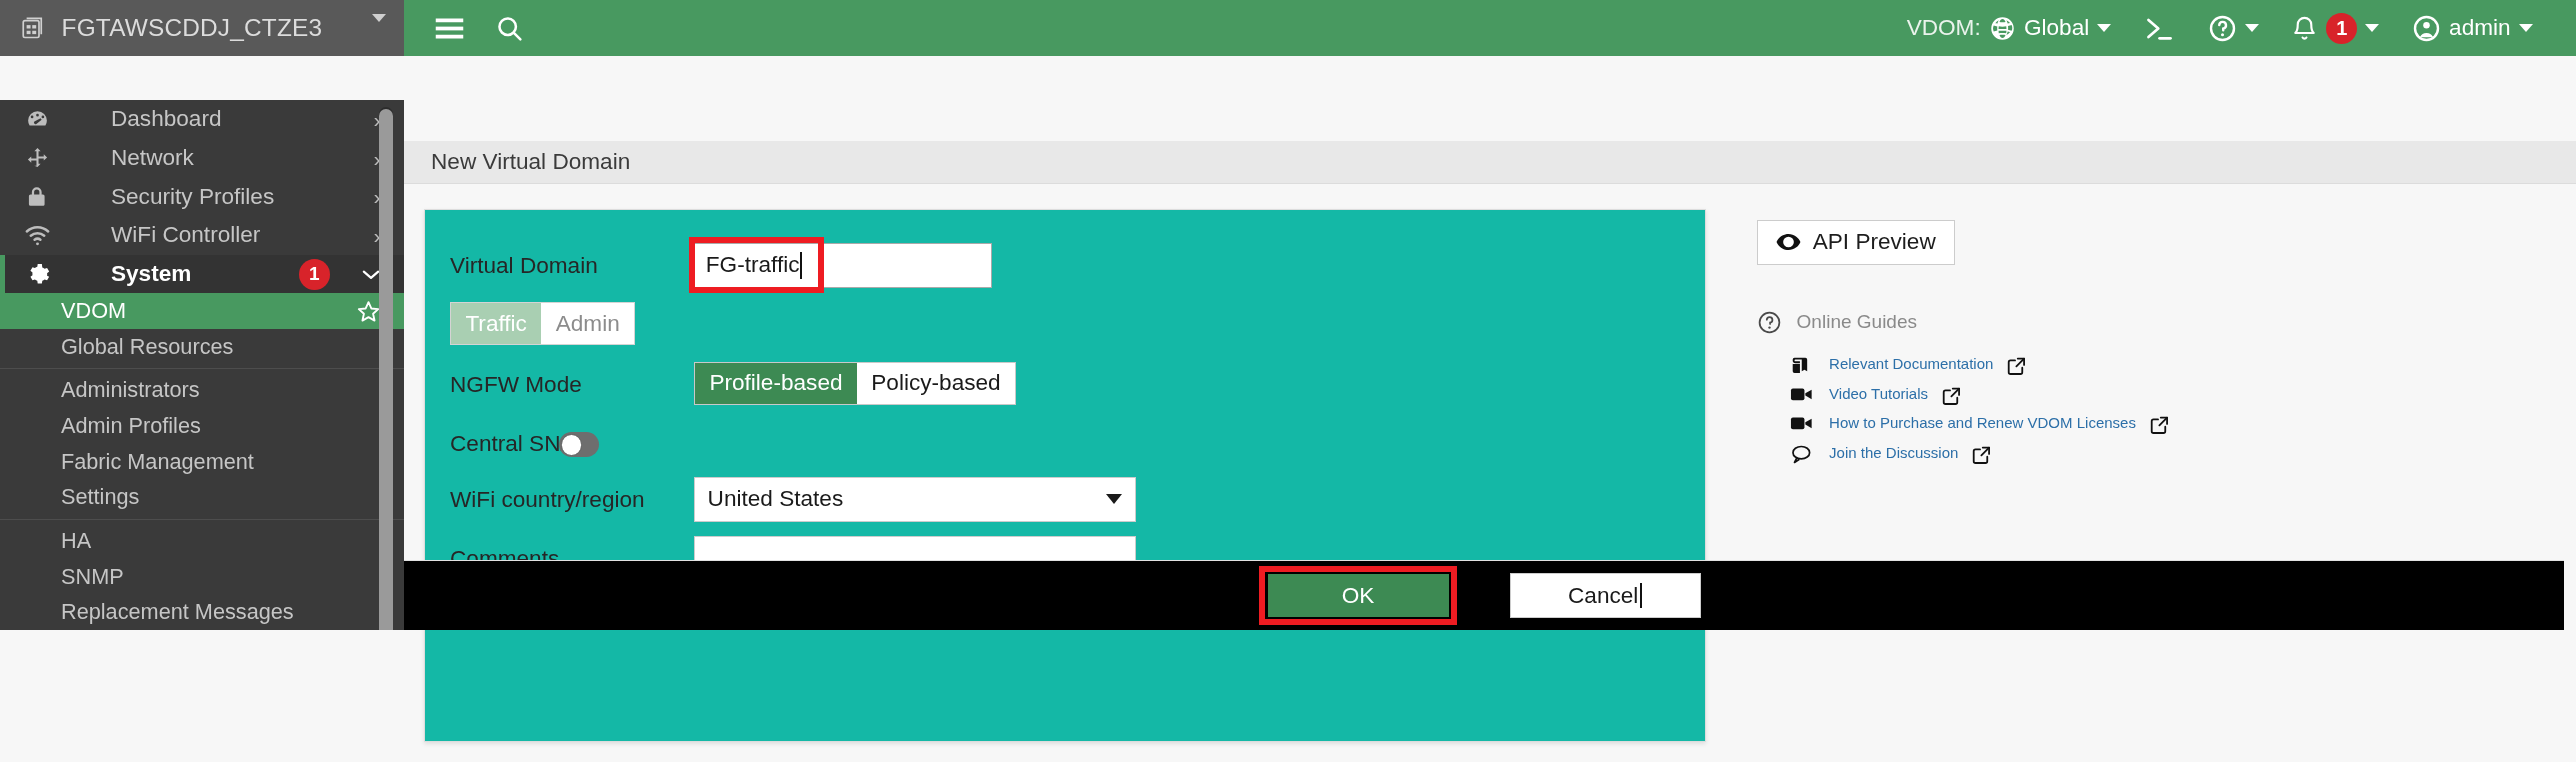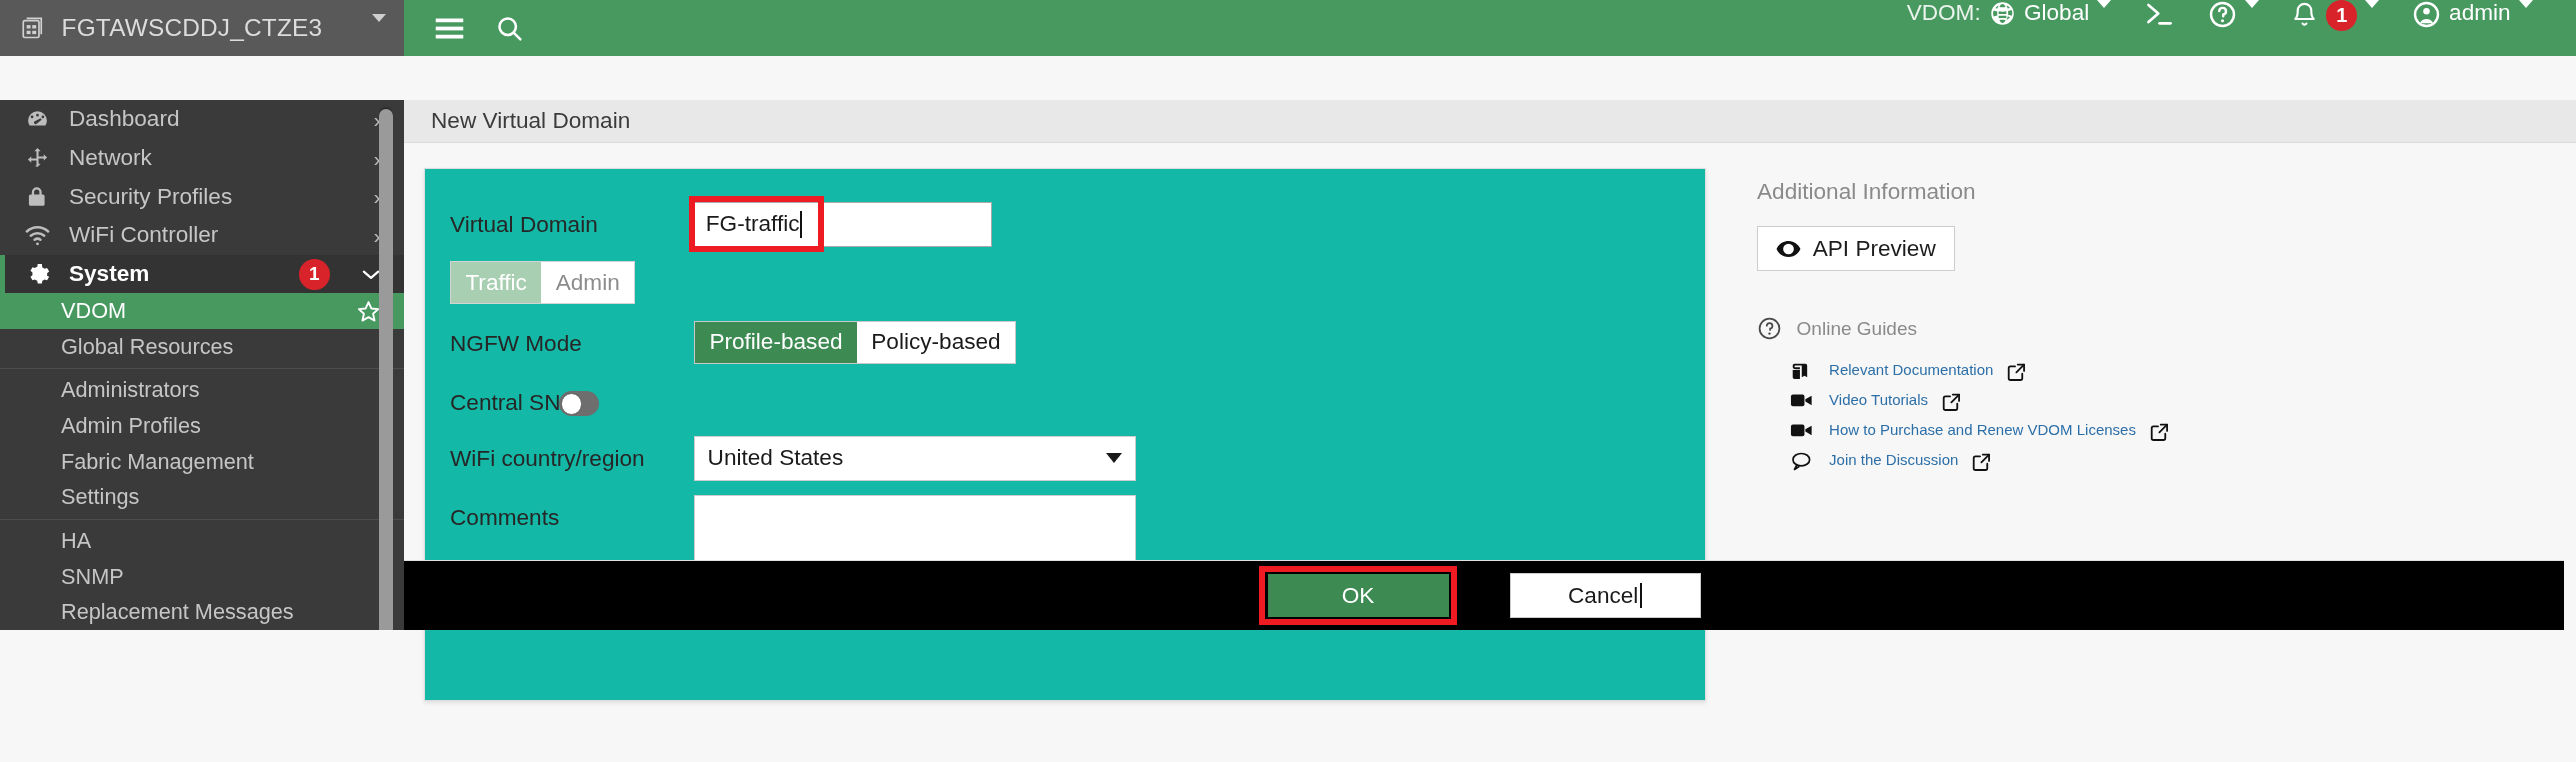--- a/index.html
+++ b/index.html
@@ -23,21 +23,21 @@
 
   .tb-green {
     flex: 1; background: #489960; display: flex; align-items: center; padding: 0 27px 0 25px;
   }
   .tb-icon-btn {
     width: 40px; height: 40px; display: flex; align-items: center; justify-content: center;
     color: #ffffff; cursor: pointer;
   }
   .tb-spacer { flex: 1; }
   .tb-right { display: flex; align-items: center; gap: 0px; color: #ffffff; }
-  .tb-group { display: flex; align-items: flex-start; gap: 8.1px; padding: 0 16.3px; height: 56px; cursor: pointer; }
+  .tb-group { display: flex; align-items: center; gap: 8.1px; padding: 0 16.3px; height: 56px; cursor: pointer; }
   .tb-txt { font-size: 22.6px; color: #ffffff; white-space: nowrap; }
   .tb-lbl { font-size: 22.6px; color: #eaf3ec; white-space: nowrap; }
   .caret-sm {
     width: 0; height: 0; border-left: 7.2px solid transparent; border-right: 7.2px solid transparent;
     border-top: 8.1px solid #ffffff;
   }
   .caret-dev {
     width: 0; height: 0; border-left: 7.2px solid transparent; border-right: 7.2px solid transparent;
     border-top: 8.1px solid #cfcfcf;
   }
@@ -53,21 +53,21 @@
   
   .sidebar {
     width: 404px; flex: 0 0 404px; background: #3a3a3a; position: relative;
     overflow: hidden; display: flex; flex-direction: column;
   }
   .nav-item {
     height: 51px; display: flex; align-items: center; padding: 0 23.5px 0 21.7px;
     color: #c6c6c6; font-size: 22.6px; cursor: pointer; gap: 16.3px; position: relative;
   }
   .nav-item .ico { width: 31px; flex: 0 0 31px; display: flex; align-items: center; justify-content: center; }
-  .nav-item .lbl { white-space: nowrap; }
+  .nav-item .lbl { white-space: nowrap; margin-left: 42px; }
   .nav-item .chev { margin-left: auto; color: #bdbdbd; font-size: 21px; line-height: 1; }
   .nav-item.active-parent { background: #333333; color: #ffffff; font-weight: 700; }
   .nav-item.active-parent .ico { color:#ffffff; }
   .nav-item.active-parent::before {
     content: ""; position: absolute; left: 0; top: 0; bottom: 0; width: 5.4px; background: #489960;
   }
   .nav-sub {
     height: 47px; display: flex; align-items: center; padding: 0 23.5px 0 61px;
     color: #c6c6c6; font-size: 21.7px; cursor: pointer; white-space: nowrap; position: relative;
   }
@@ -84,21 +84,21 @@
   }
   .sb-scroll-thumb {
     position: absolute; right: 10.8px; top: 9px; width: 14.4px; height: 551px;
     background: #9a9a9a; border-radius: 7.2px;
   }
 
   
   .main { flex: 1; display: flex; flex-direction: column; background: #f7f7f7; min-width: 0; position: relative; }
   .main-header {
     height: 43px; flex: 0 0 43px; background: #e8e8e8; display: flex; align-items: center;
-    padding-left: 27px; border-bottom: 0.9px solid #dcdcdc;
+    padding-left: 27px; border-bottom: 0.9px solid #dcdcdc; margin-top: 41px;
   }
   .main-title { font-size: 22.6px; color: #3b3b3b; }
 
   .content { flex: 1; display: flex; padding: 25px 0 0 0; min-height: 0; position: relative; }
 
   .form-card {
     margin-left: 20px; width: 1282px; background: #14b8a6; border: 0.9px solid #dddddd;
     box-shadow: 0 1.8px 4.5px rgba(0,0,0,0.10);
     padding: 32.5px 36px 36px 25px; align-self: flex-start; height: 533px;
   }
@@ -461,21 +461,20 @@
             <div class="fctl">
               <div class="textarea-box">
                 <span class="ta-grip">◢</span>
               </div>
             </div>
           </div>
 
         </div>
 
         <div class="info-panel">
-          <div class="info-title">Additional Information</div>
 
           <div class="api-btn">
             <span>
               <svg width="25" height="18" viewBox="0 0 28 20" fill="#111111">
                 <path d="M14 1C7.6 1 2.4 5.3 0.6 10c1.8 4.7 7 9 13.4 9s11.6-4.3 13.4-9C25.6 5.3 20.4 1 14 1zm0 15a6 6 0 1 1 0-12 6 6 0 0 1 0 12z"></path>
                 <circle cx="14" cy="10" r="3.4" fill="#ffffff"></circle>
               </svg>
             </span>
             <span>API Preview</span>
           </div>

